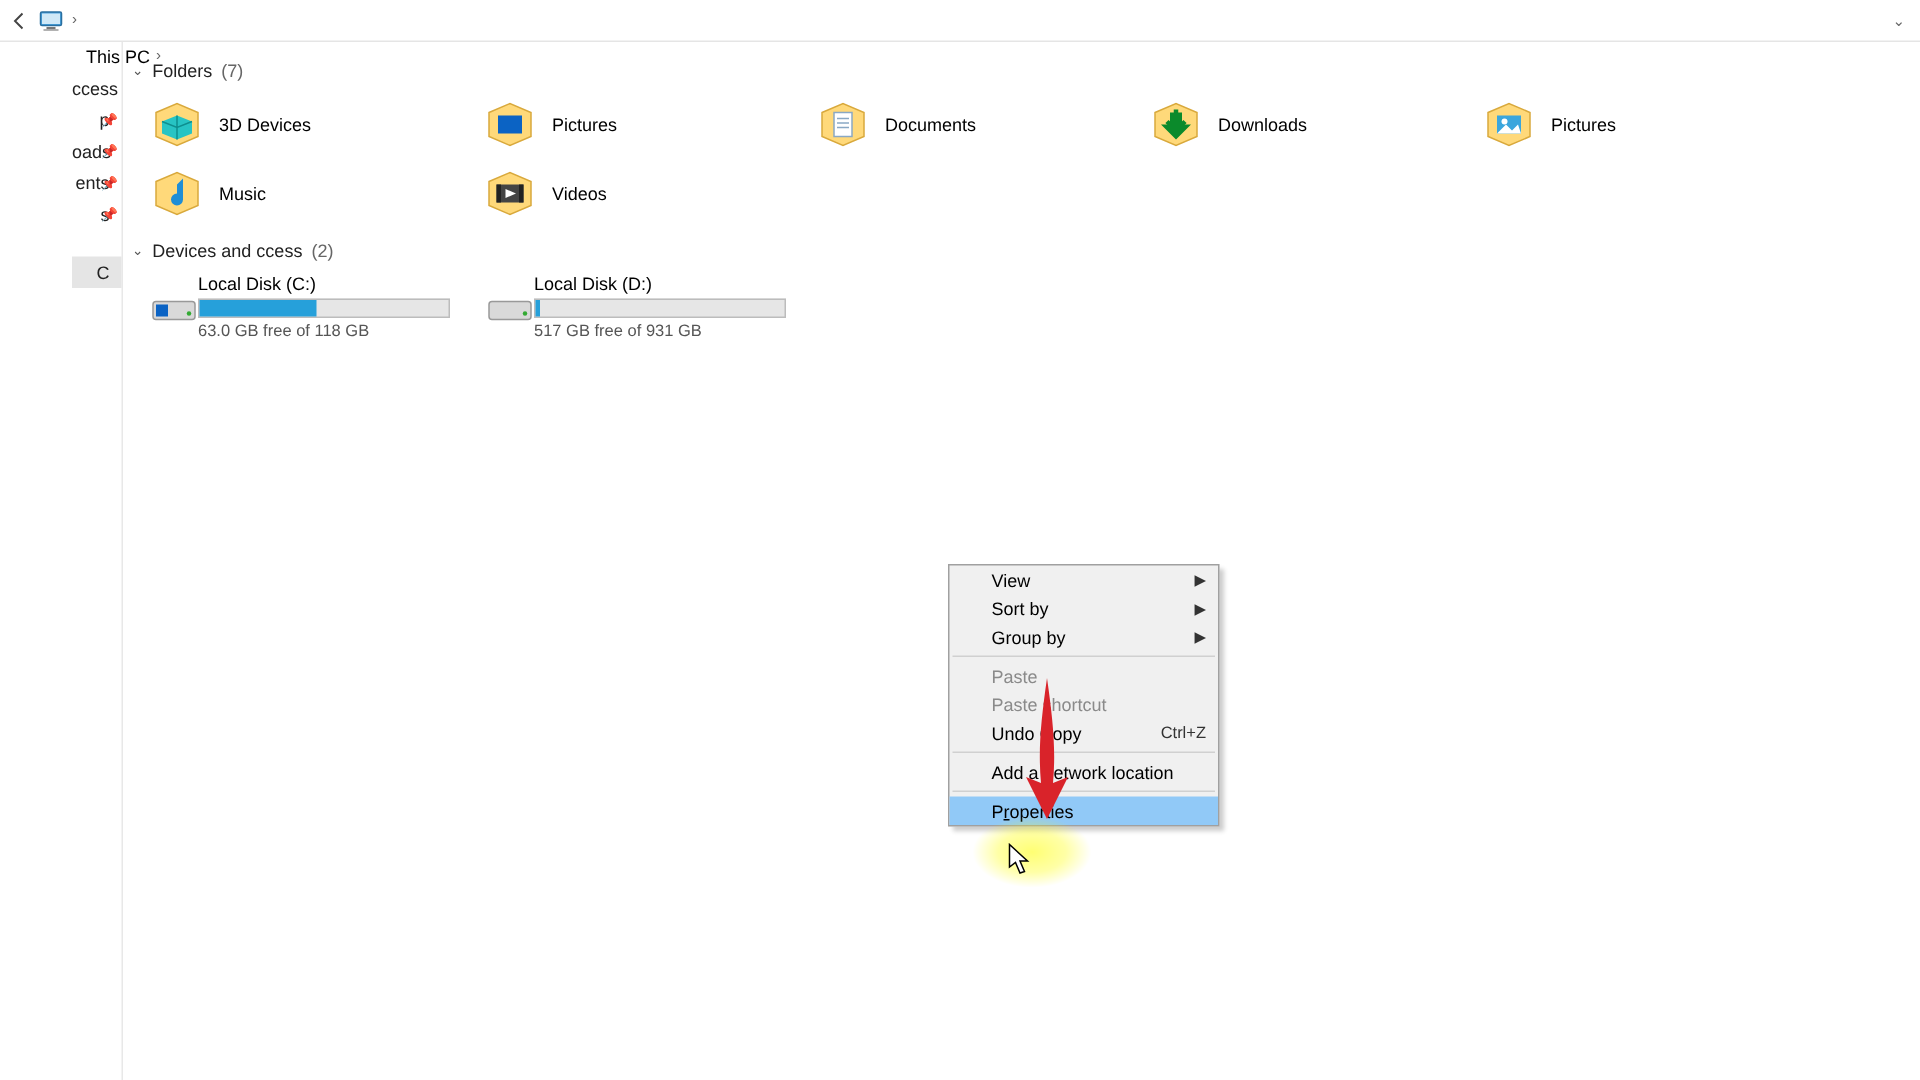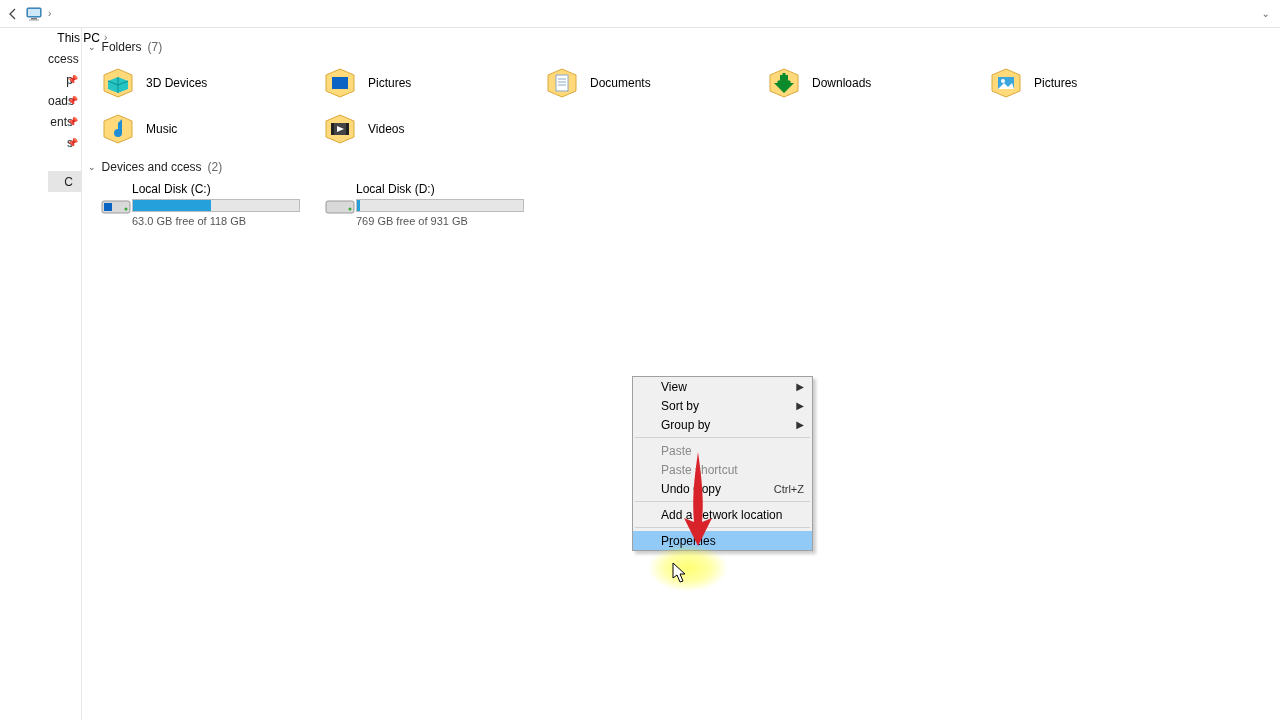--- a/index.html
+++ b/index.html
@@ -228,21 +228,21 @@
         <svg width="32" height="32" viewBox="0 0 32 32">
             <rect x="2" y="12" width="28" height="12" rx="2" fill="#d9d9d9" stroke="#999"></rect>
             <circle cx="26" cy="20" r="1.5" fill="#3a3"></circle>
           </svg>
       </span>
       <div class="info">
         <div class="dname">Local Disk (D:)</div>
         <div class="bar">
             <div class="fill" style="width:2%"></div>
           </div>
-        <div class="free">769 GB free of 931 GB</div>
+        <div class="free">517 GB free of 931 GB</div>
       </div>
     </div>
   </div>
 
 </div>
 
 <div class="ctx">
   <div class="ctx-row">
       <span>View</span>
       <span class="sub">▶</span>

